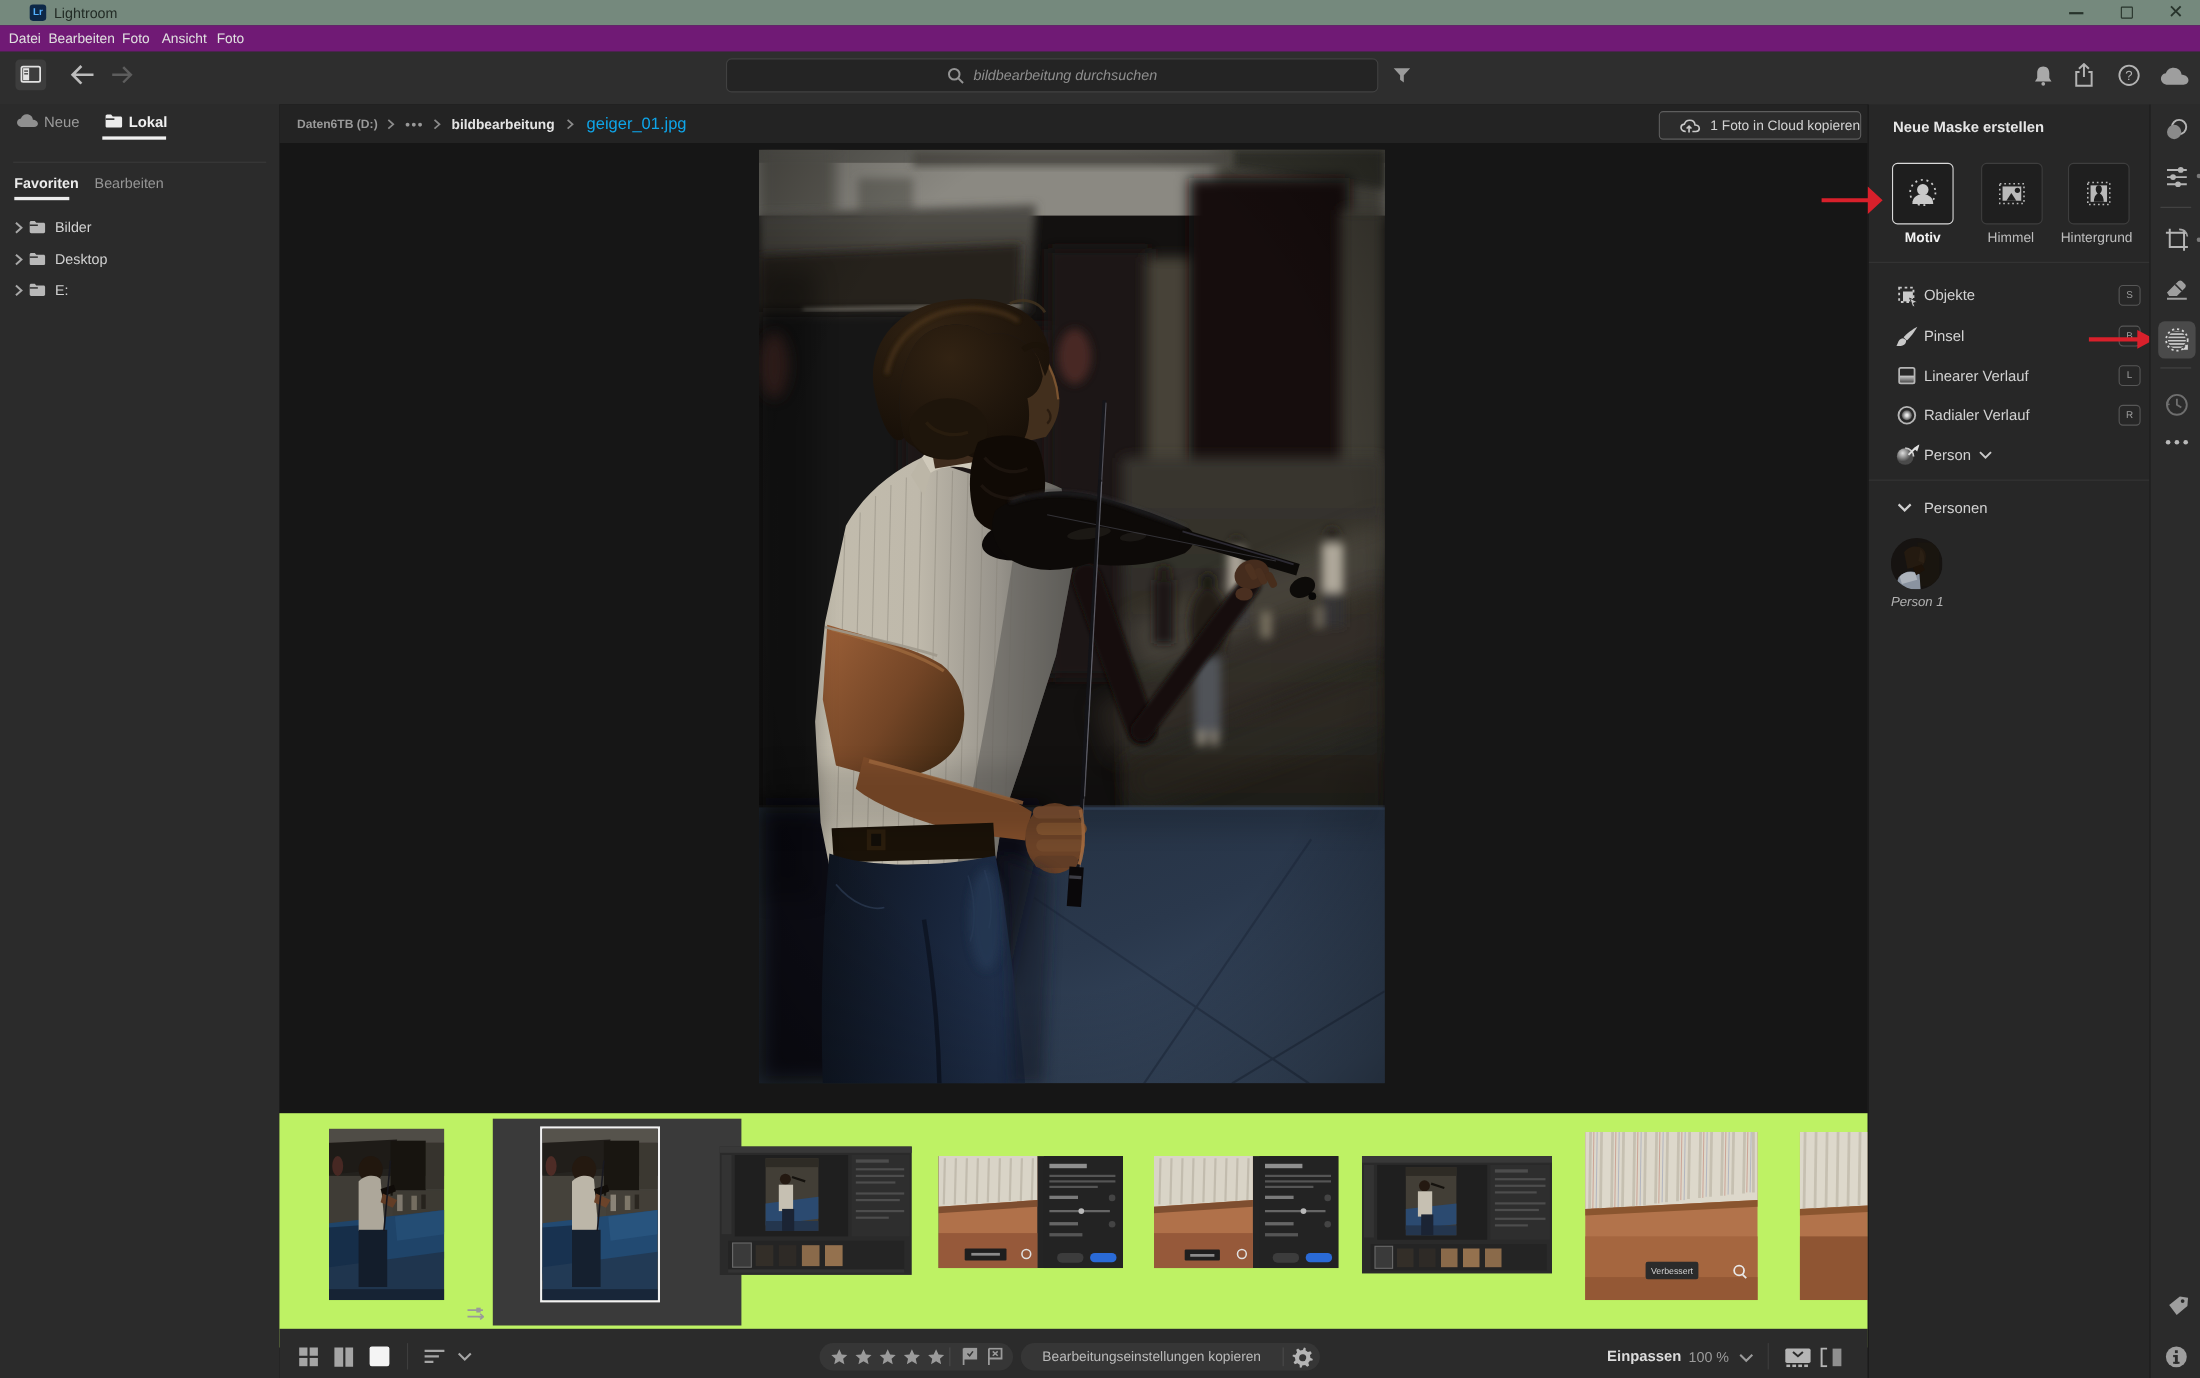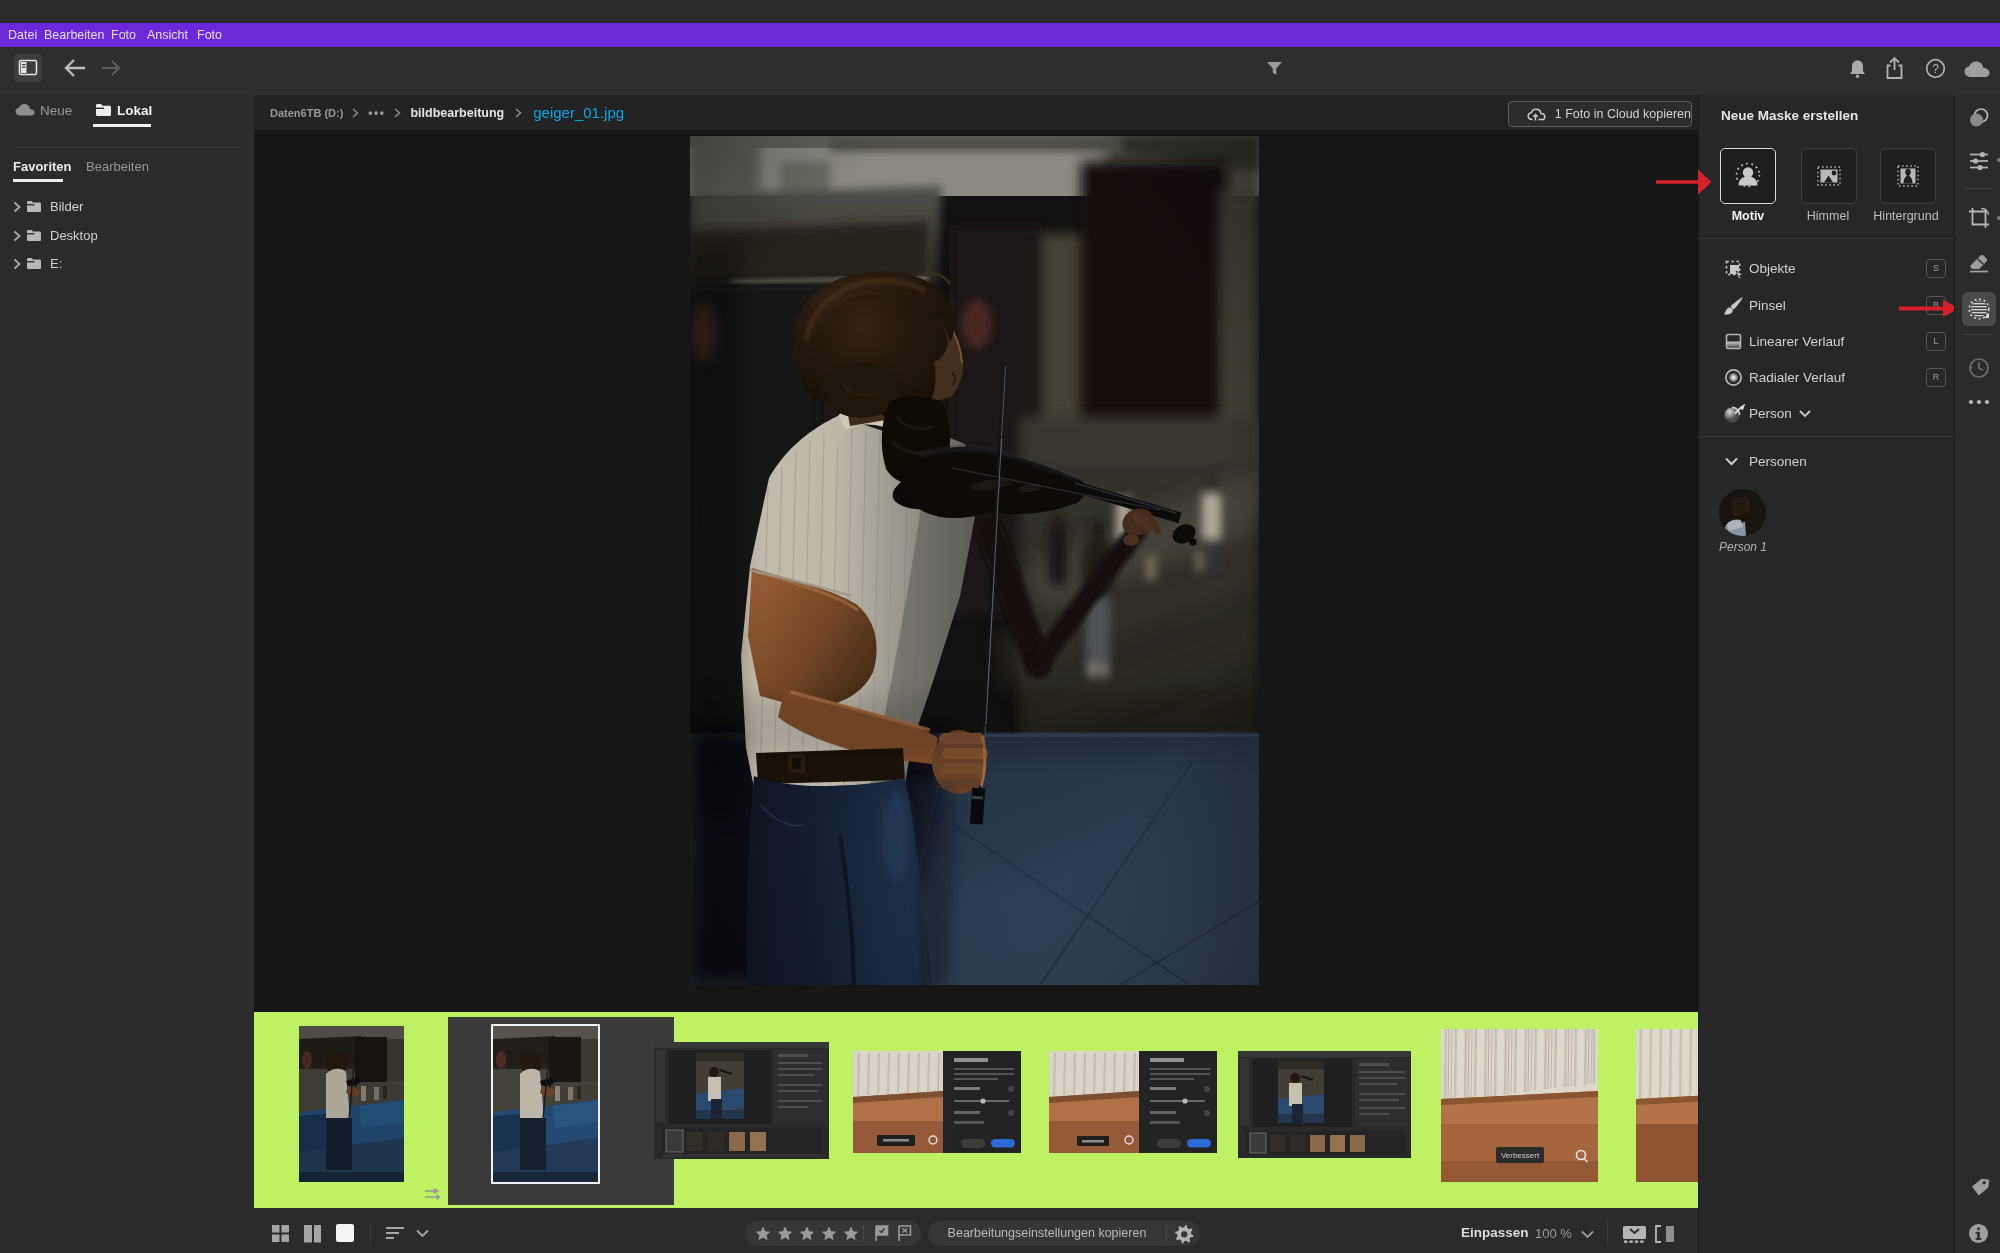--- a/index.html
+++ b/index.html
@@ -3,21 +3,21 @@
 <meta charset="utf-8">
 <style>
 *{margin:0;padding:0;box-sizing:border-box}
 body{font-family:"Liberation Sans",sans-serif;background:#2b2b2b}
 #app{position:relative;width:2000px;height:1253px;overflow:hidden;background:#2b2b2b}
 .abs{position:absolute}
 #titlebar{left:0;top:0;width:2000px;height:23px;background:#75897d}
 #lrlogo{left:27px;top:4px;width:15px;height:15px;background:#0d2847;border-radius:3px;color:#53b2ff;font-size:9px;font-weight:bold;text-align:center;line-height:15px}
 #titletext{left:49px;top:0;height:23px;line-height:24px;font-size:13px;color:#222b25}
 .winbtn{top:0;height:23px;color:#27332b}
-#menubar{left:0;top:23px;width:2000px;height:24px;background:#6d28d9}
+#menubar{left:0;top:23px;width:2000px;height:24px;background:#701a75}
 .menuitem{position:absolute;top:0;height:24px;line-height:25px;font-size:12.5px;color:#e0e0e0}
 #header{left:0;top:47px;width:2000px;height:48px;background:#2e2e2e}
 #panelbtn{left:14px;top:7px;width:28px;height:28px;background:#3d3d3d;border-radius:4px}
 #search{left:660px;top:6px;width:593px;height:31px;background:#242424;border:1px solid #414141;border-radius:5px;display:flex;align-items:center;justify-content:center;gap:8px}
 #search span{font-style:italic;color:#8f8f8f;font-size:13px}
 #sidebar{left:0;top:95px;width:254px;height:1158px;background:#2b2b2b}
 #center{left:254px;top:95px;width:1444px;height:1158px;background:#161616}
 #breadcrumb{left:0;top:0;width:1444px;height:35px;background:#232323;display:flex;align-items:center}
 #filmstrip{left:0;top:917px;width:1444px;height:213px;background:#bef264;overflow:hidden}
 #bottombar{left:0;top:1113px;width:1444px;height:45px;background:#2b2b2b}
@@ -27,20 +27,27 @@
 .maskbtn{position:absolute;width:56px;height:56px;background:#1f1f1f;border:1px solid #3e3e3e;border-radius:5px;display:flex;align-items:center;justify-content:center}
 .masklabel{position:absolute;width:70px;text-align:center;font-size:12.5px;color:#bdbdbd}
 .mrow-t{position:absolute;font-size:13.5px;color:#d2d2d2}
 .badge{position:absolute;width:20px;height:19px;border:1.5px solid #575757;border-radius:4px;color:#9d9d9d;font-size:9px;text-align:center;line-height:17px}
 .th{position:absolute;overflow:hidden}
 </style>
 </head>
 <body>
 <div id="app">
 
+<div id="titlebar" class="abs">
+  <div id="lrlogo" class="abs">Lr</div>
+  <div id="titletext" class="abs">Lightroom</div>
+  <div class="abs winbtn" style="left:1881px;top:11px;width:13px;height:2px;background:#27332b"></div>
+  <div class="abs winbtn" style="left:1928px;top:6px;width:11px;height:11px;border:1.8px solid #27332b;border-radius:1px"></div>
+  <div class="abs winbtn" style="left:1971px;top:-1px;font-size:17px;line-height:23px">✕</div>
+</div>
 
 <div id="menubar" class="abs">
   <div class="menuitem" style="left:8px">Datei</div>
   <div class="menuitem" style="left:44px">Bearbeiten</div>
   <div class="menuitem" style="left:111px">Foto</div>
   <div class="menuitem" style="left:147px">Ansicht</div>
   <div class="menuitem" style="left:197px">Foto</div>
 </div>
 
 <div id="header" class="abs">
@@ -49,20 +56,27 @@
           <rect x="7" y="8" width="5.5" height="11" fill="#e3e3e3"></rect>
           <rect x="8" y="10" width="3.5" height="1.2" fill="#3d3d3d"></rect>
           <rect x="8" y="12.5" width="3.5" height="1.2" fill="#3d3d3d"></rect>
         </svg></div>
   <svg class="abs" style="left:64px;top:12px" width="22" height="18">
         <path d="M10 1 L2 9 L10 17 M2 9 H21" stroke="#bcbcbc" stroke-width="2.4" fill="none"></path>
       </svg>
   <svg class="abs" style="left:101px;top:13px" width="20" height="16">
         <path d="M11 1 L18 8 L11 15 M18 8 H1" stroke="#5d5d5d" stroke-width="2.2" fill="none"></path>
       </svg>
+  <div id="search" class="abs">
+        <svg width="16" height="16">
+          <circle cx="6.5" cy="6.5" r="4.8" fill="none" stroke="#949494" stroke-width="1.8"></circle>
+          <line x1="10" y1="10" x2="14.5" y2="14.5" stroke="#949494" stroke-width="1.8"></line>
+        </svg>
+        <span>bildbearbeitung durchsuchen</span>
+      </div>
   <svg class="abs" style="left:1266px;top:14px" width="17" height="15">
         <path d="M1 1 H16 L10.2 7.5 V14 L6.8 11.5 V7.5 Z" fill="#9b9b9b"></path>
       </svg>
   <svg class="abs" style="left:1848px;top:12px" width="19" height="20">
         <path d="M9.5 1.5 C6 1.5 4 4 4 7.5 L4 12 L2 15 H17 L15 12 L15 7.5 C15 4 13 1.5 9.5 1.5 Z" fill="#a9a9a9"></path>
         <circle cx="9.5" cy="17.2" r="1.7" fill="#a9a9a9"></circle>
       </svg>
   <svg class="abs" style="left:1884px;top:10px" width="21" height="23">
         <path d="M10.5 1.5 L10.5 13 M6 5.5 L10.5 1.2 L15 5.5" stroke="#b3b3b3" stroke-width="1.8" fill="none"></path>
         <path d="M6.5 8.5 H3.5 V21 H17.5 V8.5 H14.5" stroke="#b3b3b3" stroke-width="1.8" fill="none"></path>

